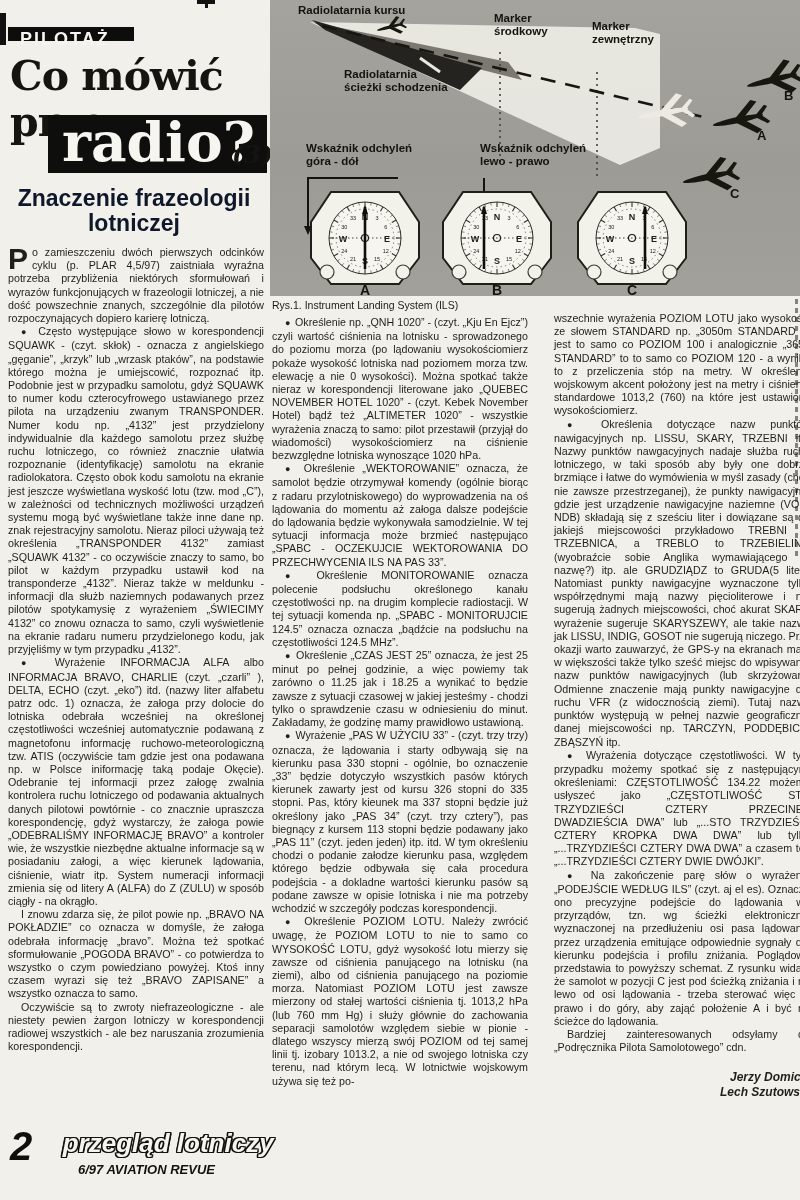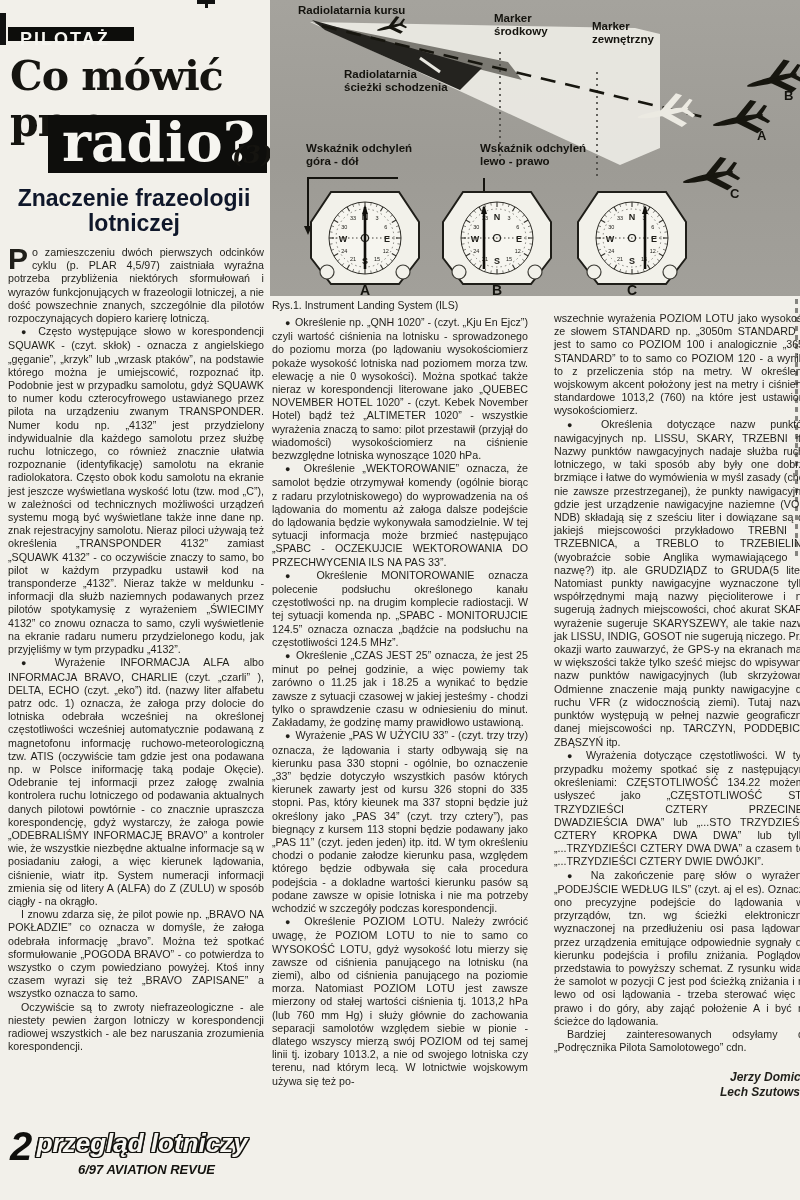--- a/index.html
+++ b/index.html
@@ -52,21 +52,21 @@
     margin:1px 4px 0 0; font-family:"Liberation Sans", sans-serif; }
   .bullet-dot { font-size:9px; letter-spacing:1px; }
   .col p.sig { text-align:right; text-indent:0; font-style:italic; font-weight:bold;
     font-size:12px; line-height:15px; }
   .col p.sig-first { margin-top:16px; }
 
   
   .footer { position:absolute; left:10px; top:1128px; }
   .page-num { display:inline-block; font-weight:bold; font-style:italic; font-size:40px;
     line-height:36px; vertical-align:top; color:#100f0c; letter-spacing:-2px; }
-  .logo { display:inline-block; margin-left:2px; font-weight:bold; font-style:italic;
+  .logo { display:inline-block; margin-left:28px; font-weight:bold; font-style:italic;
     font-size:26px; line-height:30px; vertical-align:top; color:#f6f5f0;
     text-shadow:-1.4px -1.4px 0 #14130f, 1.4px -1.4px 0 #14130f, -1.4px 1.4px 0 #14130f,
       1.4px 1.4px 0 #14130f, 0 1.4px 0 #14130f, 0 -1.4px 0 #14130f, 1.4px 0 0 #14130f, -1.4px 0 0 #14130f; }
   .issue { margin-left:68px; margin-top:-2px; font-weight:bold; font-style:italic;
     font-size:13px; color:#13120e; }
   svg text { font-family:"Liberation Sans", sans-serif; }
 </style>
 </head>
 <body>
 

